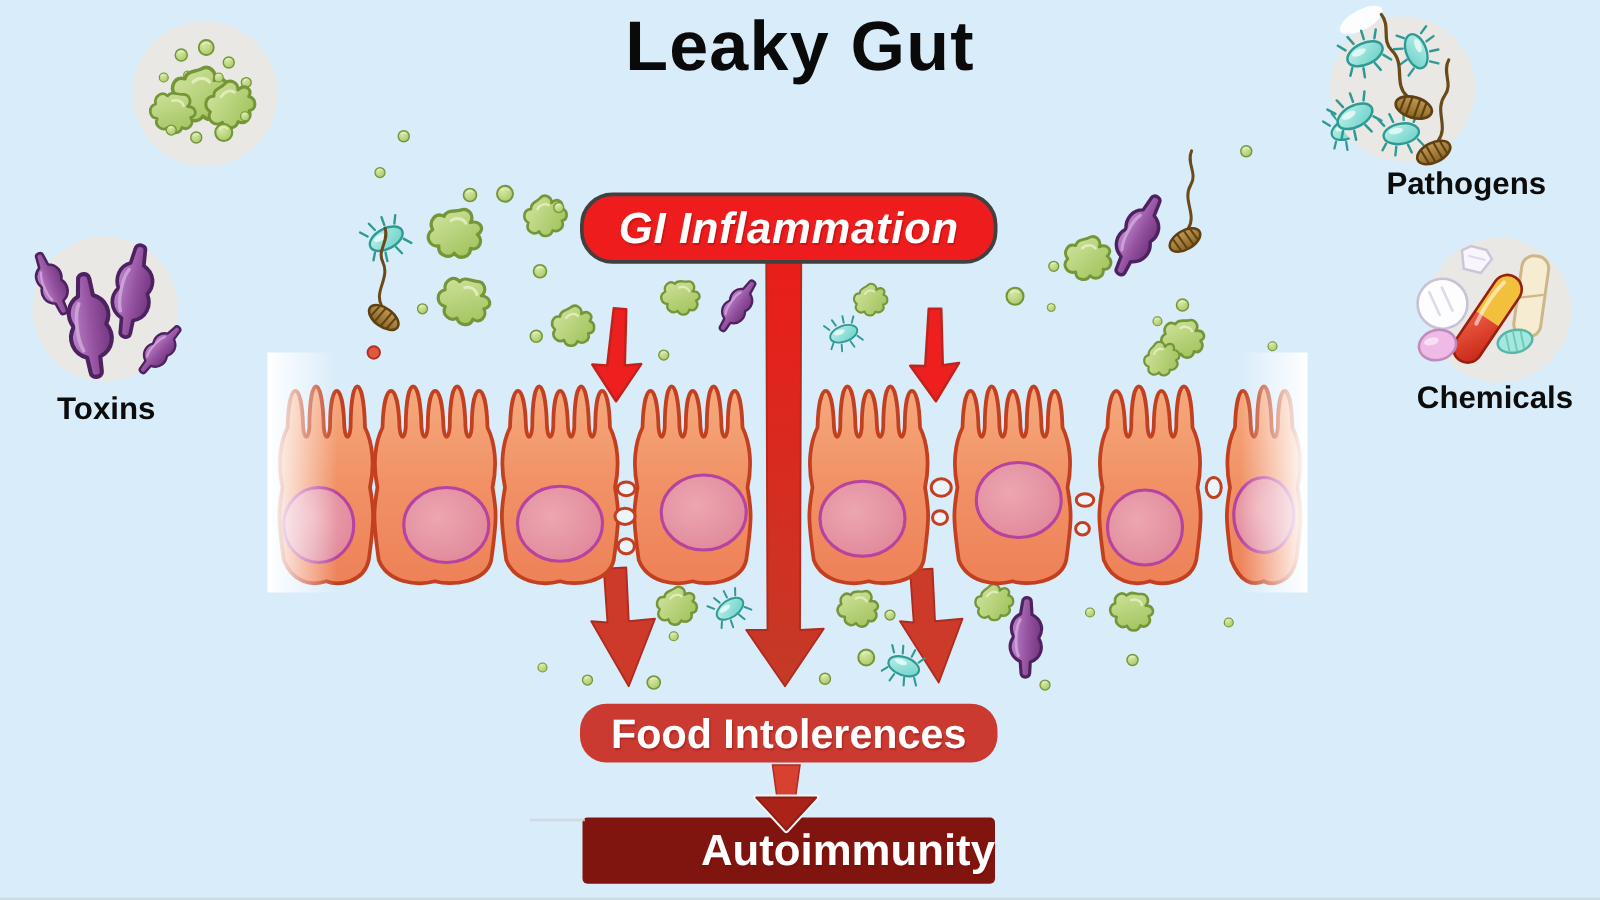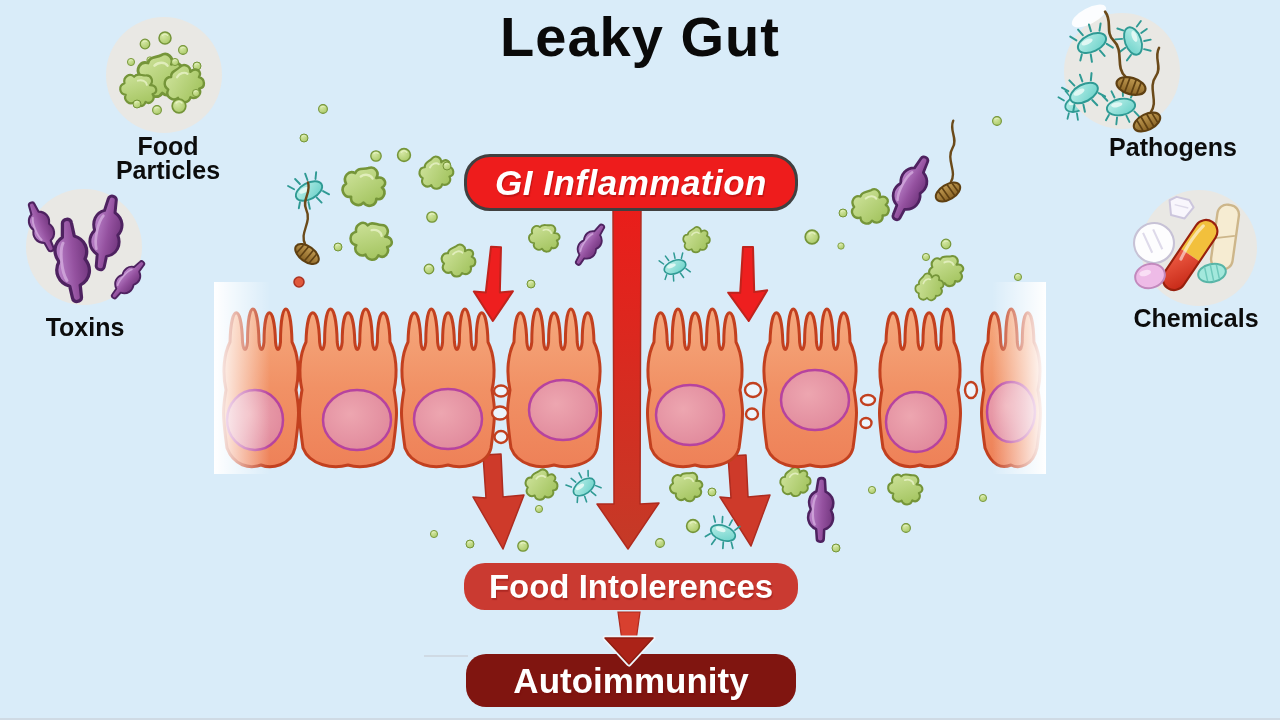--- a/index.html
+++ b/index.html
@@ -27,21 +27,21 @@
     left:464px;top:154px;width:334px;height:57px;box-sizing:border-box;
     background:#ee1c1c;border:3px solid #404040;border-radius:26px;
     font-size:35px;font-style:italic;letter-spacing:0.5px;
   }
   .banner-fi{
     left:464px;top:563px;width:334px;height:47px;box-sizing:border-box;
     background:#ca3a31;border-radius:21px;font-size:33px;
   }
   .banner-ai{
     left:466px;top:654px;width:330px;height:53px;box-sizing:border-box;
-    background:#801510;border-radius:20px;font-size:35px;
+    background:#801510;border-radius:4px;font-size:35px;justify-content:flex-end;
   }
   .overlay-svg{position:absolute;left:0;top:0;z-index:5;}
   .faint-line{position:absolute;height:2px;background:#ccd6de;opacity:0.8;}
 </style>
 </head>
 <body>
 
 <div class="stage">
 
   <svg class="scene" id="scene" width="1280" height="720" viewBox="0 0 1280 720">
@@ -302,24 +302,20 @@
   <use transform="translate(56,35) rotate(14) scale(1,1)" href="#sym-tabhex" xlink:href="#sym-tabhex"></use>
       <use transform="translate(30,70) rotate(-8) scale(1.05,1.05)" href="#sym-tabround" xlink:href="#sym-tabround"></use>
       <use transform="translate(101,64) rotate(8) scale(1.2,1.2)" href="#sym-taboblong" xlink:href="#sym-taboblong"></use>
       <use transform="translate(66,82) rotate(34) scale(1.05,1.05)" href="#sym-capsule" xlink:href="#sym-capsule"></use>
       <use transform="translate(26,103) rotate(-14) scale(1,1)" href="#sym-pinkpill" xlink:href="#sym-pinkpill"></use>
       <use transform="translate(88,100) rotate(-12) scale(1,1)" href="#sym-tealpill" xlink:href="#sym-tealpill"></use>
     </svg>
 
   <h1 class="page-title">Leaky Gut</h1>
 
-  <div class="circle-label" style="left:168px;top:134px">
-    <span>Food</span><br>
-    <span>Particles</span>
-  </div>
   <div class="circle-label" style="left:85px;top:315px">Toxins</div>
   <div class="circle-label" style="left:1173px;top:135px">Pathogens</div>
   <div class="circle-label" style="left:1196px;top:306px">Chemicals</div>
 
   <div class="banner banner-gi">
     <span>GI Inflammation</span>
   </div>
   <div class="banner banner-fi">
     <span>Food Intolerences</span>
   </div>

